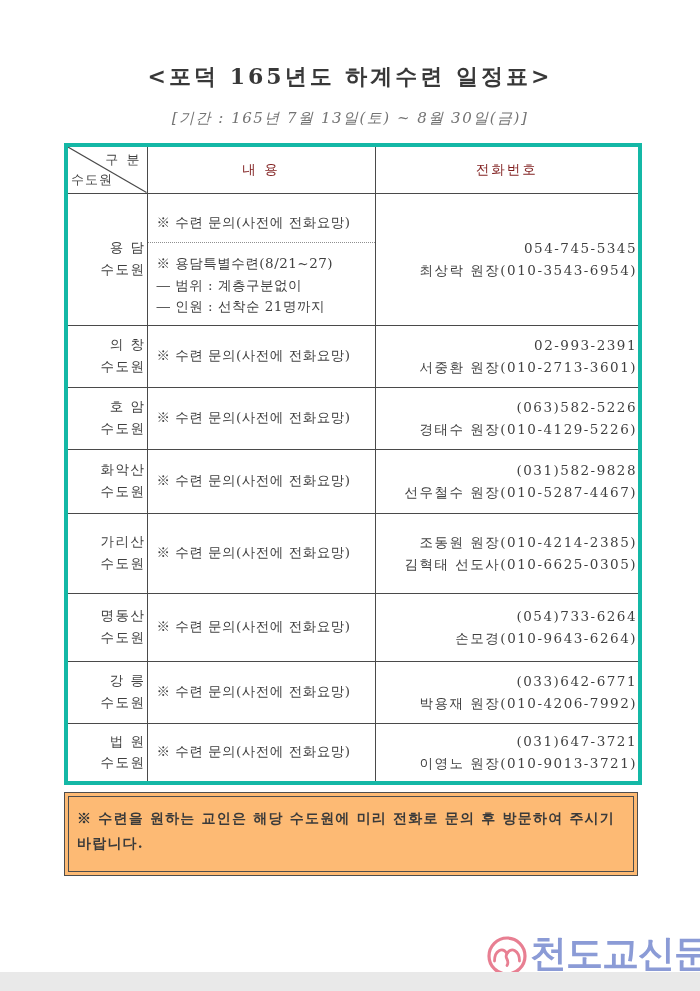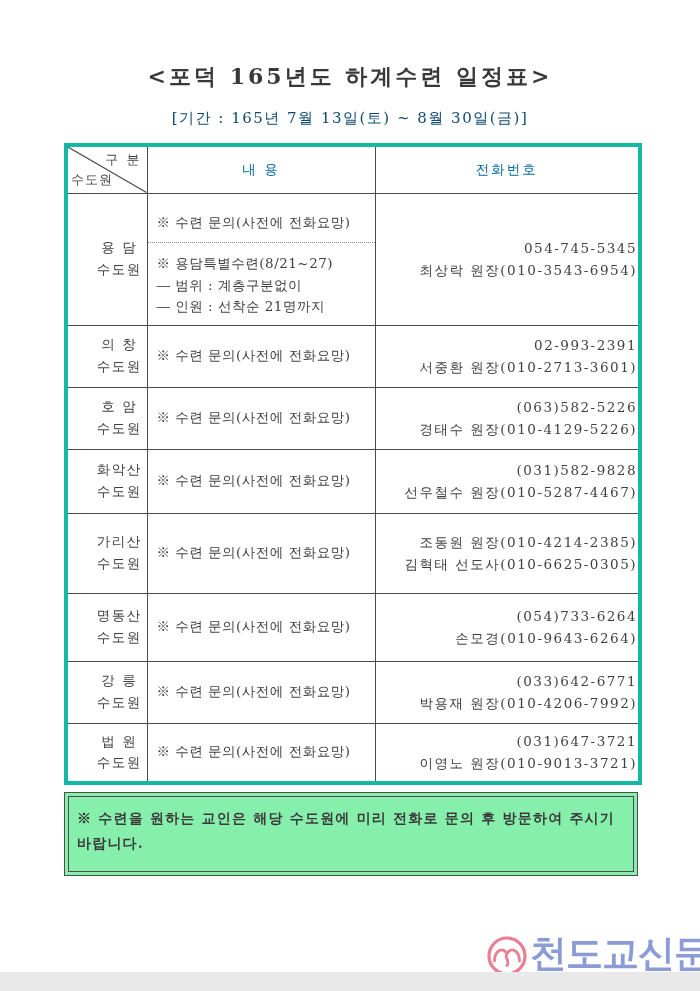--- a/index.html
+++ b/index.html
@@ -6,53 +6,53 @@
   .page{
     width:700px;height:972px;position:relative;overflow:hidden;margin:0 auto;
     background:#ffffff;color:#3f3f3f;
     font-family:"DejaVu Serif","Liberation Serif",serif;
   }
   .title{
     padding-top:62px;text-align:center;font-size:22px;font-weight:bold;
     letter-spacing:3px;color:#383838;
   }
   .subtitle{
-    margin-top:17px;text-align:center;font-size:15px;letter-spacing:1.5px;color:#0c4a6e;
+    margin-top:17px;text-align:center;font-size:15px;letter-spacing:1.5px;color:#737373;font-style:italic;
   }
   table.schedule{
     border-collapse:collapse;table-layout:fixed;
     margin:15px 0 0 64px;width:574px;
     border:4px solid #14b8a6;
   }
   table.schedule td{border:1.5px solid #4a4a4a;vertical-align:middle;overflow:hidden;}
   col.c-name{width:81px;} col.c-content{width:228px;} col.c-phone{width:265px;}
 
   tr.h-hdr{height:48px;} tr.h-r1{height:132px;} tr.h-r2{height:62px;}
   tr.h-r3{height:62px;} tr.h-r4{height:64px;} tr.h-r5{height:80px;}
   tr.h-r6{height:68px;} tr.h-r7{height:62px;} tr.h-r8{height:60px;border-radius:8px;}
 
   td.corner{position:relative;padding:0;}
   .diag{position:absolute;left:0;top:0;width:100%;height:100%;display:block;}
   .corner-top{position:absolute;top:4px;right:5px;font-size:13px;letter-spacing:2px;}
   .corner-bottom{position:absolute;bottom:4px;left:3px;font-size:13px;letter-spacing:1px;}
 
-  td.hdr{text-align:center;font-size:13.5px;letter-spacing:2px;color:#0369a1;}
-
-  td.name{text-align:center;font-size:13.5px;letter-spacing:1.5px;line-height:1.6;padding-left:25px;}
+  td.hdr{text-align:center;font-size:13.5px;letter-spacing:2px;color:#7f1d1d;}
+
+  td.name{text-align:right;font-size:13.5px;letter-spacing:1.5px;line-height:1.6;padding-left:25px;}
   td.content{font-size:13.5px;letter-spacing:0.5px;padding:0 4px 0 9px;}
   td.phone{text-align:right;font-size:13.5px;letter-spacing:1.5px;line-height:1.65;}
 
   td.content-special{padding:0;vertical-align:top;}
   .c-top{padding:14px 4px 10px 9px;font-size:13.5px;letter-spacing:0.5px;}
   .dotted{border-top:1px dotted #8f8f8f;height:0;width:100%;}
   .c-bot{padding:10px 4px 0 9px;font-size:13.5px;letter-spacing:0.5px;line-height:1.62;}
 
   .note-box{
     margin:7px 0 0 64px;width:574px;box-sizing:border-box;
-    border:1px solid #4d4d4d;padding:3px;background:#86efac;
+    border:1px solid #4d4d4d;padding:3px;background:#fdba74;
   }
   .note-inner{
     border:1px solid #4d4d4d;padding:9px 8px 16px 8px;
     font-size:14px;font-weight:bold;letter-spacing:1.2px;line-height:1.75;color:#3a3a3a;
   }
   .logo{
     position:absolute;top:929px;left:486px;display:flex;align-items:center;white-space:nowrap;
   }
   .logo-emblem{color:#e87f92;width:42px;height:42px;flex:0 0 auto;margin-top:3px;}
   .logo-text{

